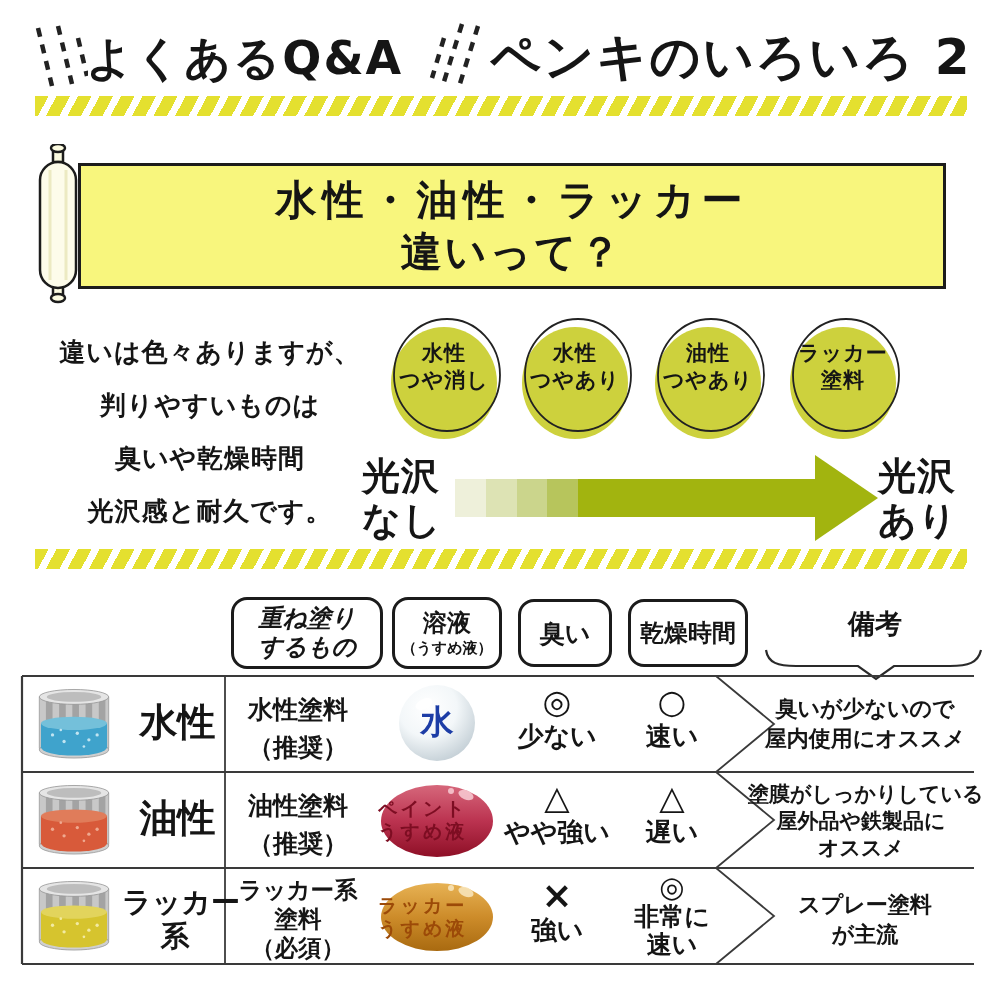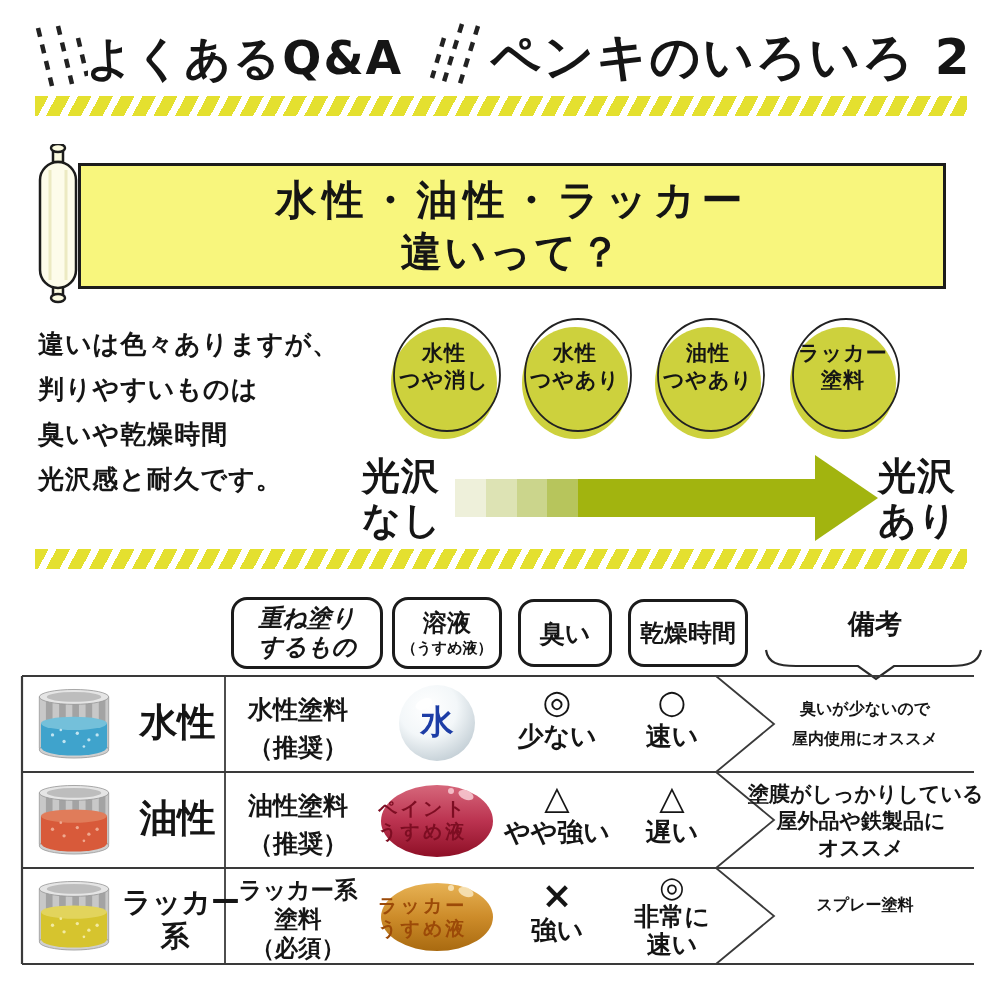--- a/index.html
+++ b/index.html
@@ -15,21 +15,21 @@
           background:repeating-linear-gradient(118deg,#e4e02f 0 12px,#ffffff 12px 19px);}
   .stripe-top{top:96px;}
   .stripe-mid{top:549px;}
   
   .banner-box{left:78px;top:163px;width:862px;height:120px;background:#f8f67d;
               border:3px solid #1c1c1c;display:flex;flex-direction:column;justify-content:center;align-items:center;}
   .banner-l1{font-size:41px;letter-spacing:6px;line-height:52px;}
   .banner-l2{font-size:41px;letter-spacing:3px;line-height:52px;}
   
   .intro{left:38px;top:322px;width:344px;}
-  .intro div{height:45px;line-height:45px;text-align:left;font-size:26px;letter-spacing:1px;}
+  .intro div{height:45px;line-height:45px;text-align:center;font-size:26px;letter-spacing:1px;margin-top:8px;}
   
   .circ-label{width:130px;text-align:center;font-size:21px;line-height:27px;letter-spacing:1px;}
   .gloss-word{width:100px;font-size:38px;line-height:44px;letter-spacing:1px;}
   
   .hbox{background:#fff;border:3px solid #1b1b1b;border-radius:16px;display:flex;flex-direction:column;
         justify-content:center;align-items:center;}
   .hbox .l1{font-size:24px;line-height:29px;}
   .hbox .l2{font-size:24px;line-height:29px;}
   .hbox .small{font-size:15px;line-height:20px;}
   .hbox-one{font-size:25px;}
@@ -37,21 +37,21 @@
   
   .type-label{font-size:38px;line-height:46px;text-align:center;}
   .type-label2{font-size:29px;line-height:34px;text-align:center;}
   .cell2{width:140px;text-align:center;font-size:25px;line-height:38px;}
   .cell2 .s3{font-size:23.5px;line-height:29px;}
   .symcell{width:120px;text-align:center;}
   .symcell .sym{font-size:33px;line-height:36px;}
   .symcell .lab{font-size:26px;line-height:32px;}
   .symcell .lab2{font-size:25px;line-height:28px;}
   .remark{width:226px;text-align:center;}
-  .remark div{font-size:16px;line-height:30px;white-space:nowrap;}
+  .remark div{font-size:22px;line-height:30px;white-space:nowrap;}
   .remark .tight{font-size:21px;line-height:27px;}
   
   .drop-label{left:396px;top:700px;width:82px;text-align:center;font-size:33px;color:#1d3da6;}
   .blob-label{width:118px;font-size:19px;line-height:23px;letter-spacing:3px;}
   .blob-red{left:378px;top:797px;color:#7d0d22;}
   .blob-org{left:378px;top:894px;color:#9c4a08;}
 </style>
 </head>
 <body>
 
@@ -355,15 +355,16 @@
     <div class="sym" style="font-size:37px;">×</div>
     <div class="lab">強い</div>
   </div>
   <div class="abs symcell" style="left:612px;top:872px;">
     <div class="sym" style="font-size:29px;line-height:31px;">◎</div>
     <div class="lab2">非常に</div>
     <div class="lab2">速い</div>
   </div>
   <div class="abs remark" style="left:752px;top:890px;">
     <div>スプレー塗料</div>
+    <div>が主流</div>
   </div>
 
 </div>
 
 </body></html>

